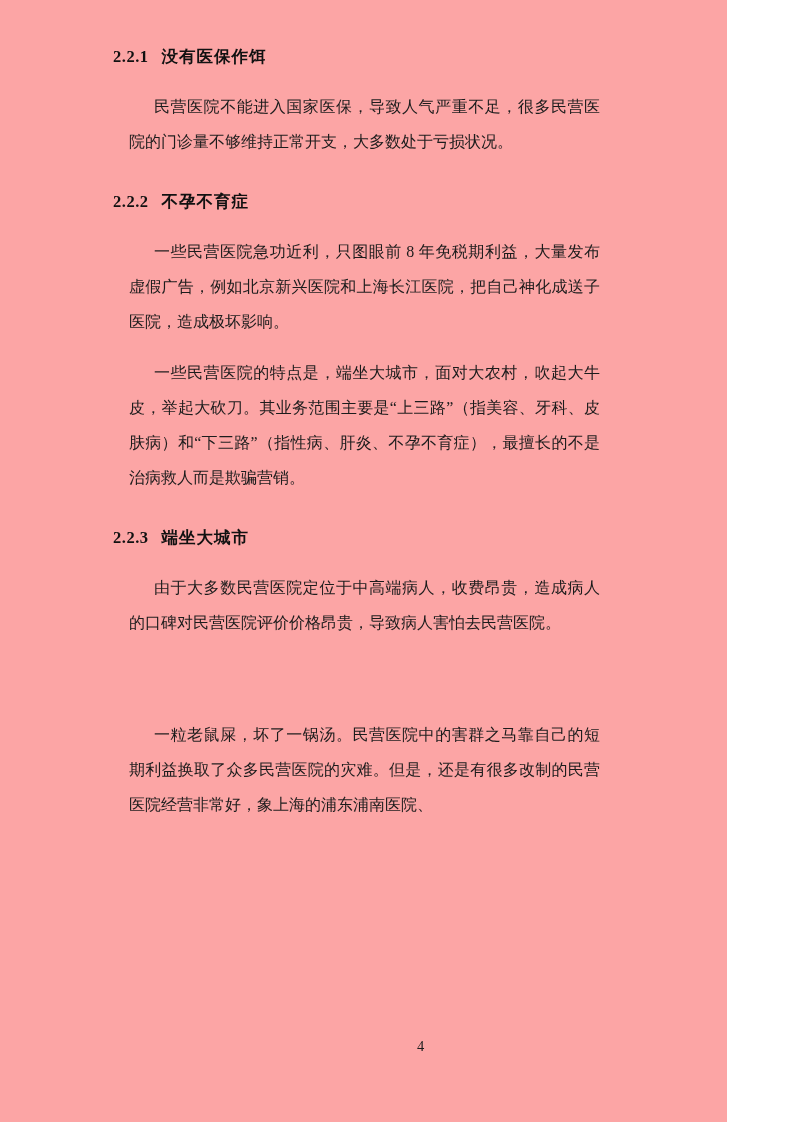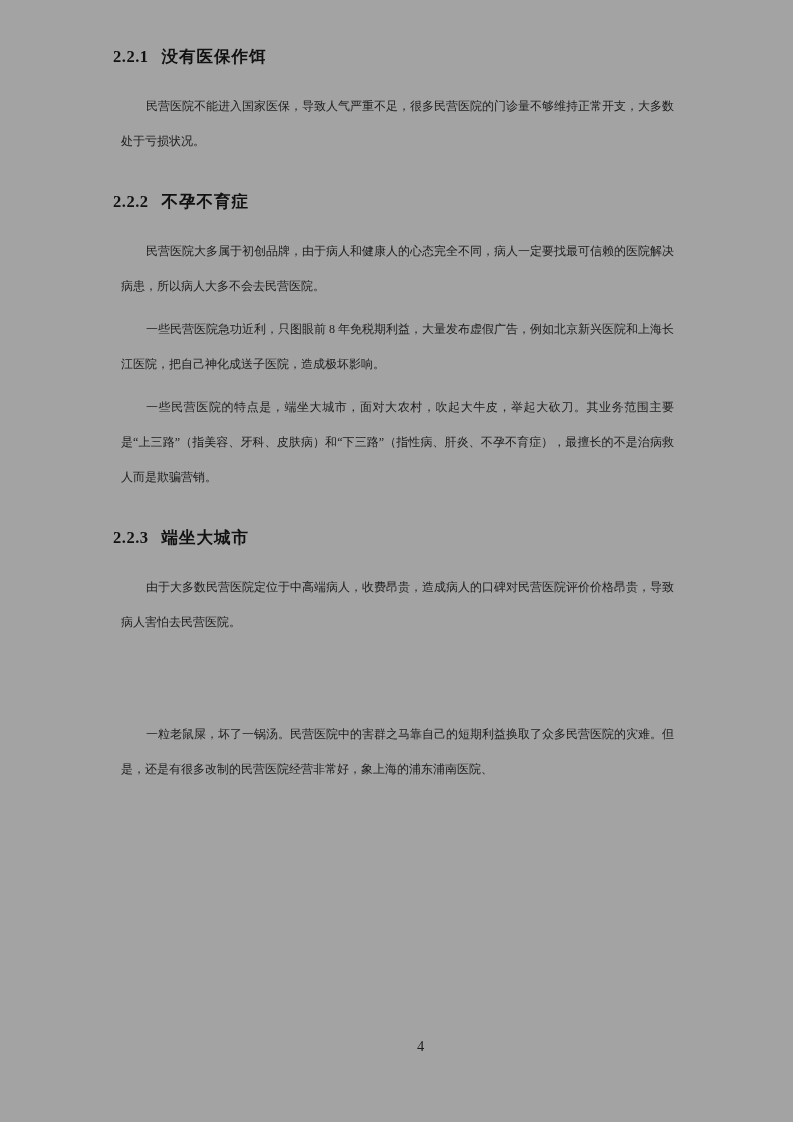--- a/index.html
+++ b/index.html
@@ -2,23 +2,23 @@
 <html><head>
 <meta charset="utf-8">
 <style>
   html, body {
     margin: 0;
     padding: 0;
     background: #ffffff;
   }
   .page {
     position: relative;
-    width: 793px;
+    width: 727px;
     height: 1122px;
-    background: #a3a3a3;
+    background: #fca5a5;
     color: #1c1c1c;
     font-family: "Liberation Serif", "DejaVu Serif", serif;
     overflow: hidden;
   }
   .content {
     position: absolute;
     left: 113px;
     right: 111px;
     top: 46px;
   }
@@ -36,26 +36,26 @@
   .heading .h-num {
     font-family: "Liberation Serif", "DejaVu Serif", serif;
     margin-right: 13px;
     letter-spacing: 0.5px;
   }
   .heading .h-title {
     font-family: "Liberation Sans", "DejaVu Sans", sans-serif;
     letter-spacing: 1px;
   }
   .para {
-    font-size: 12px;
+    font-size: 16px;
     line-height: 35px;
     text-align: justify;
     text-justify: inter-ideograph;
     text-indent: 25px;
-    margin: 8px;
+    margin: 16px;
     color: #1c1c1c;
   }
   .closing-para {
     margin-top: 77px;
   }
   .footer {
     position: absolute;
     top: 1038px;
     left: 417px;
     font-size: 14.5px;
@@ -69,21 +69,20 @@
 <div class="page">
   <div class="content">
 
     <div class="section">
       <h2 class="heading"><span class="h-num">2.2.1</span><span class="h-title">没有医保作饵</span></h2>
       <p class="para">民营医院不能进入国家医保，导致人气严重不足，很多民营医院的门诊量不够维持正常开支，大多数处于亏损状况。</p>
     </div>
 
     <div class="section">
       <h2 class="heading"><span class="h-num">2.2.2</span><span class="h-title">不孕不育症</span></h2>
-      <p class="para">民营医院大多属于初创品牌，由于病人和健康人的心态完全不同，病人一定要找最可信赖的医院解决病患，所以病人大多不会去民营医院。</p>
       <p class="para">一些民营医院急功近利，只图眼前 8 年免税期利益，大量发布虚假广告，例如北京新兴医院和上海长江医院，把自己神化成送子医院，造成极坏影响。</p>
       <p class="para">一些民营医院的特点是，端坐大城市，面对大农村，吹起大牛皮，举起大砍刀。其业务范围主要是“上三路”（指美容、牙科、皮肤病）和“下三路”（指性病、肝炎、不孕不育症），最擅长的不是治病救人而是欺骗营销。</p>
     </div>
 
     <div class="section">
       <h2 class="heading"><span class="h-num">2.2.3</span><span class="h-title">端坐大城市</span></h2>
       <p class="para">由于大多数民营医院定位于中高端病人，收费昂贵，造成病人的口碑对民营医院评价价格昂贵，导致病人害怕去民营医院。</p>
     </div>
 
 

